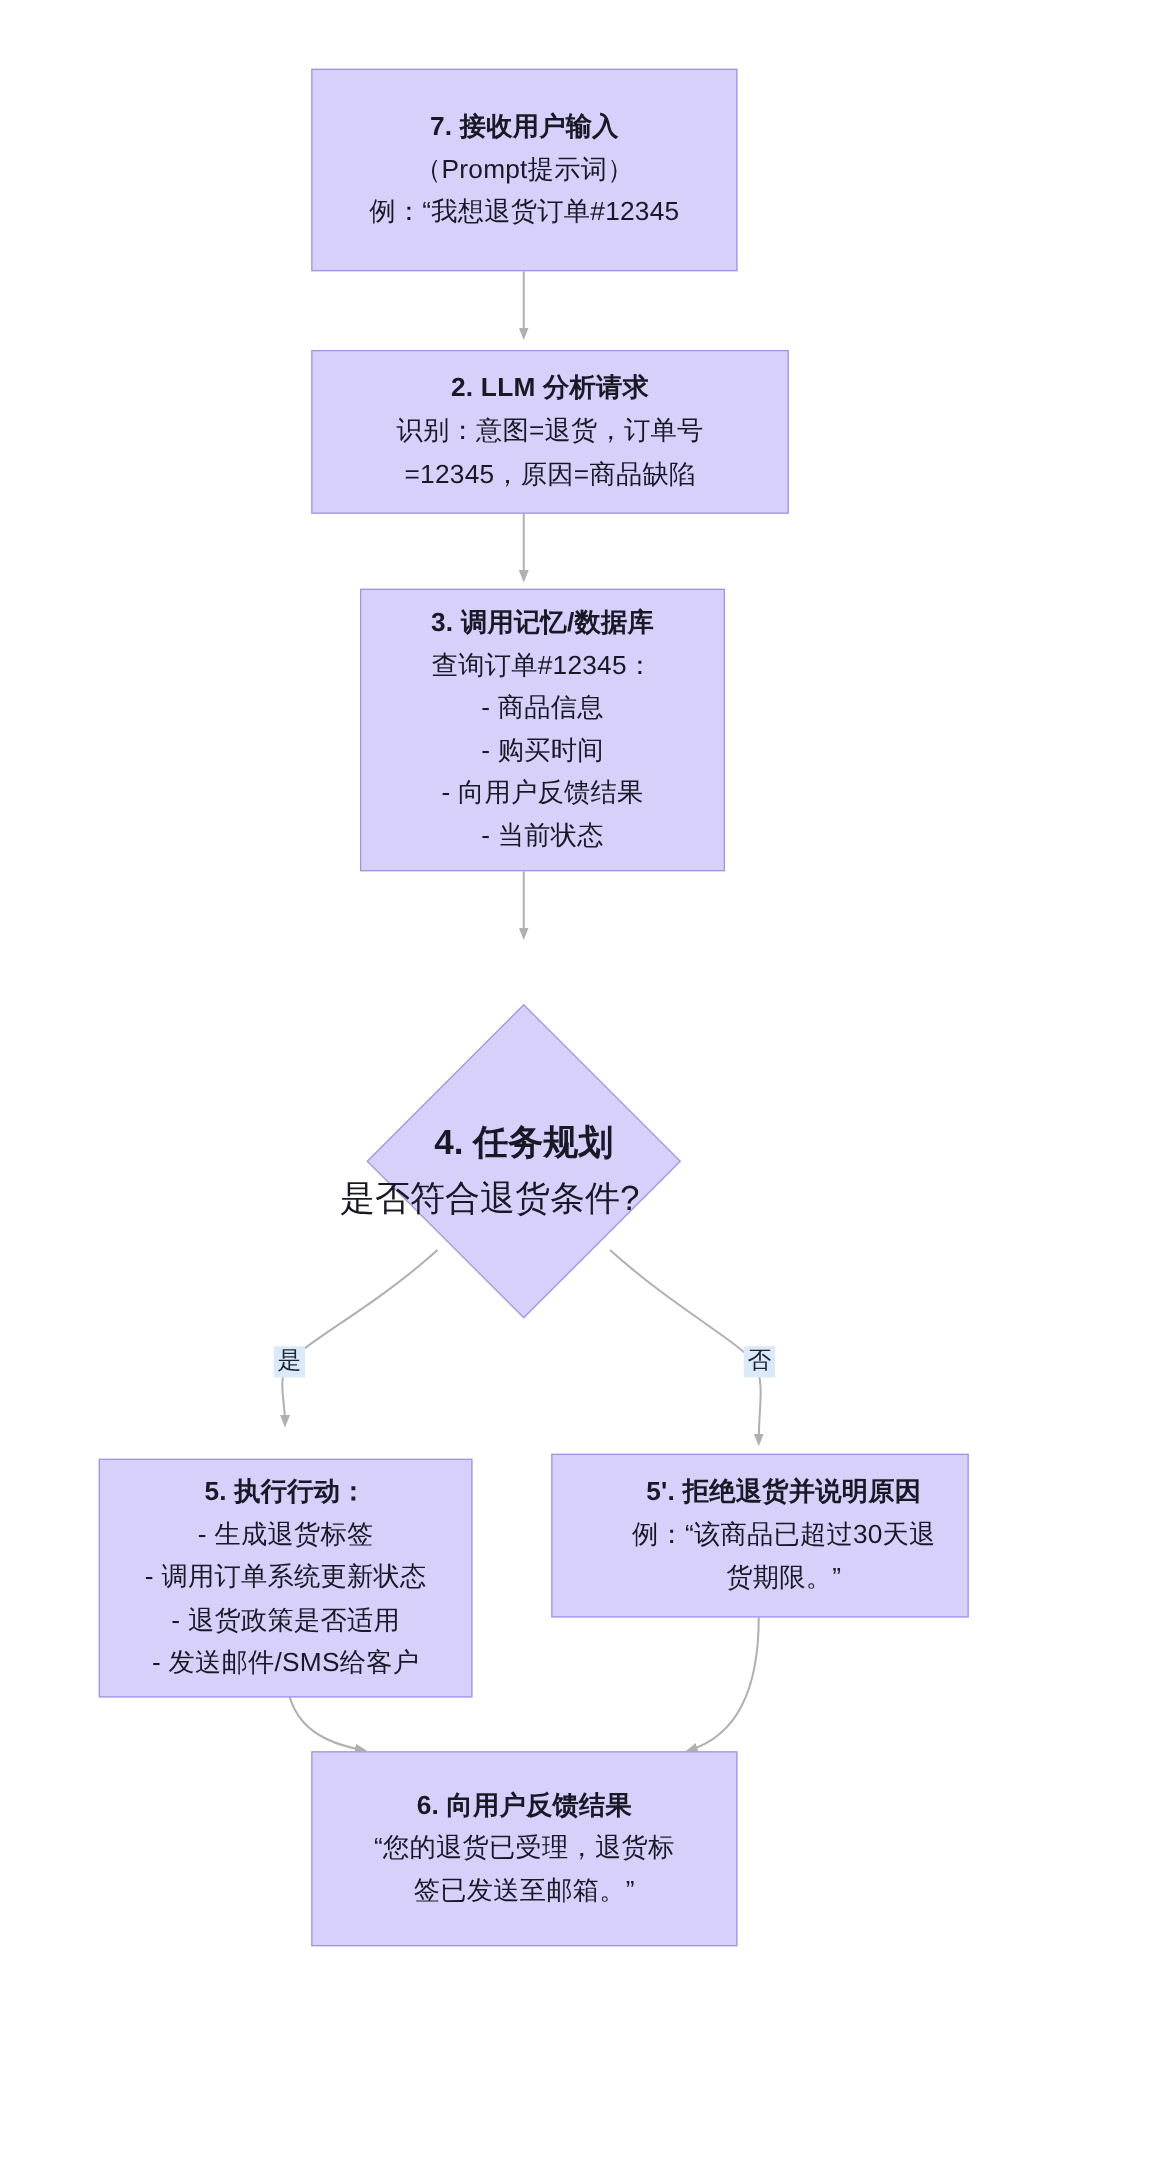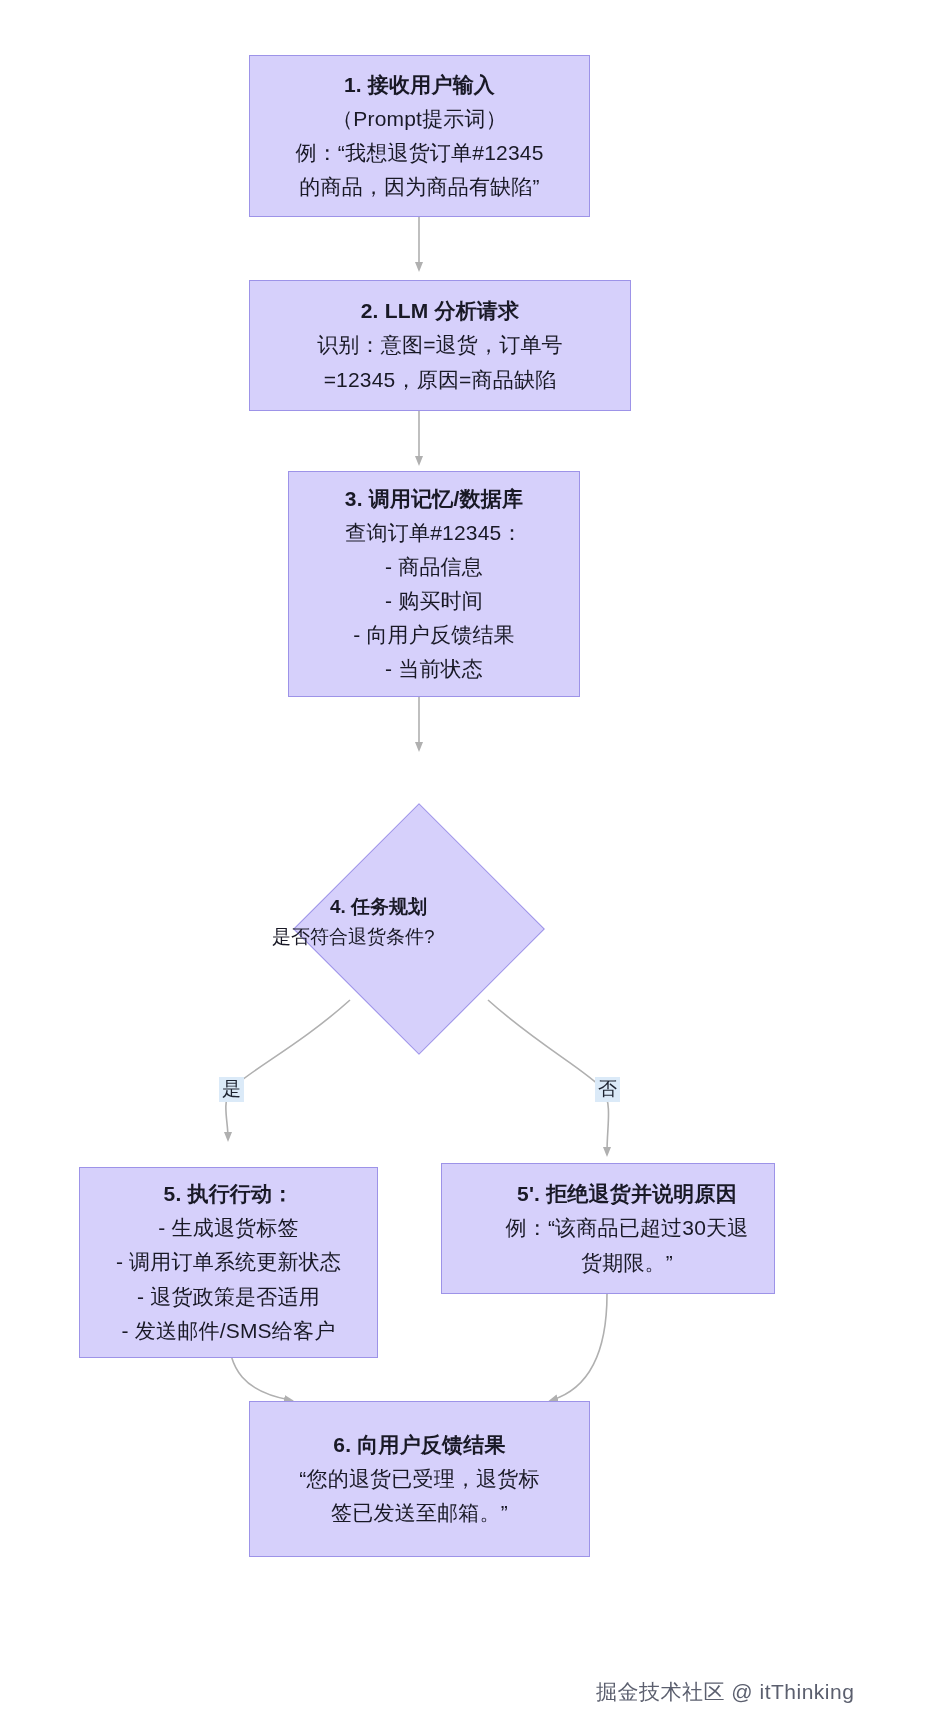--- a/index.html
+++ b/index.html
@@ -59,21 +59,22 @@
     height: 100%;
     background: #d6d0fb;
     border: 1px solid #9d93e8;
     transform: rotate(45deg);
     box-sizing: border-box;
   }
   .diamond-label {
     position: absolute;
     left: 0;
     width: 100%;
-    font-size: 19px;
+    text-align: center;
+    font-size: 28px;
     line-height: 1.6;
     color: #191926;
   }
   .diamond-label .line.first {
     font-weight: 600;
   }
   .edge-label {
     position: absolute;
     font-size: 19px;
     line-height: 1.2;
@@ -105,24 +106,23 @@
     <path d="M419,217 L419,268" stroke="#b0b0b0" stroke-width="1.6" fill="none" marker-end="url(#arrow)"></path>
     <path d="M419,411 L419,462" stroke="#b0b0b0" stroke-width="1.6" fill="none" marker-end="url(#arrow)"></path>
     <path d="M419,697 L419,748" stroke="#b0b0b0" stroke-width="1.6" fill="none" marker-end="url(#arrow)"></path>
     <path d="M350,1000 C300,1045 250,1070 230,1090 C222,1105 228,1120 228,1138" stroke="#b0b0b0" stroke-width="1.6" fill="none" marker-end="url(#arrow)"></path>
     <path d="M488,1000 C538,1045 586,1070 604,1090 C612,1108 607,1125 607,1153" stroke="#b0b0b0" stroke-width="1.6" fill="none" marker-end="url(#arrow)"></path>
     <path d="M228,1330 C228,1370 245,1392 290,1400" stroke="#b0b0b0" stroke-width="1.6" fill="none" marker-end="url(#arrow)"></path>
     <path d="M607,1294 C607,1350 590,1388 552,1400" stroke="#b0b0b0" stroke-width="1.6" fill="none" marker-end="url(#arrow)"></path>
   </svg>
 
   <div class="node" style="left:249px; top:55px; width:341px; height:162px;">
-    <div class="line first">1. 接收用户输入</div>
+    <div class="line first">7. 接收用户输入</div>
     <div class="line">（Prompt提示词）</div>
     <div class="line">例：“我想退货订单#12345</div>
-    <div class="line">的商品，因为商品有缺陷”</div>
   </div>
 
   <div class="node" style="left:249px; top:280px; width:382px; height:131px;">
     <div class="line first">2. LLM 分析请求</div>
     <div class="line">识别：意图=退货，订单号</div>
     <div class="line">=12345，原因=商品缺陷</div>
   </div>
 
   <div class="node" style="left:288px; top:471px; width:292px; height:226px;">
     <div class="line first">3. 调用记忆/数据库</div>
@@ -158,15 +158,14 @@
     <div class="line">例：“该商品已超过30天退</div>
     <div class="line">货期限。”</div>
   </div>
 
   <div class="node" style="left:249px; top:1401px; width:341px; height:156px;">
     <div class="line first">6. 向用户反馈结果</div>
     <div class="line">“您的退货已受理，退货标</div>
     <div class="line">签已发送至邮箱。”</div>
   </div>
 
-  <div class="watermark" style="left:596px; top:1678px;">掘金技术社区 @ itThinking</div>
 
 </div>
 
 </body></html>

